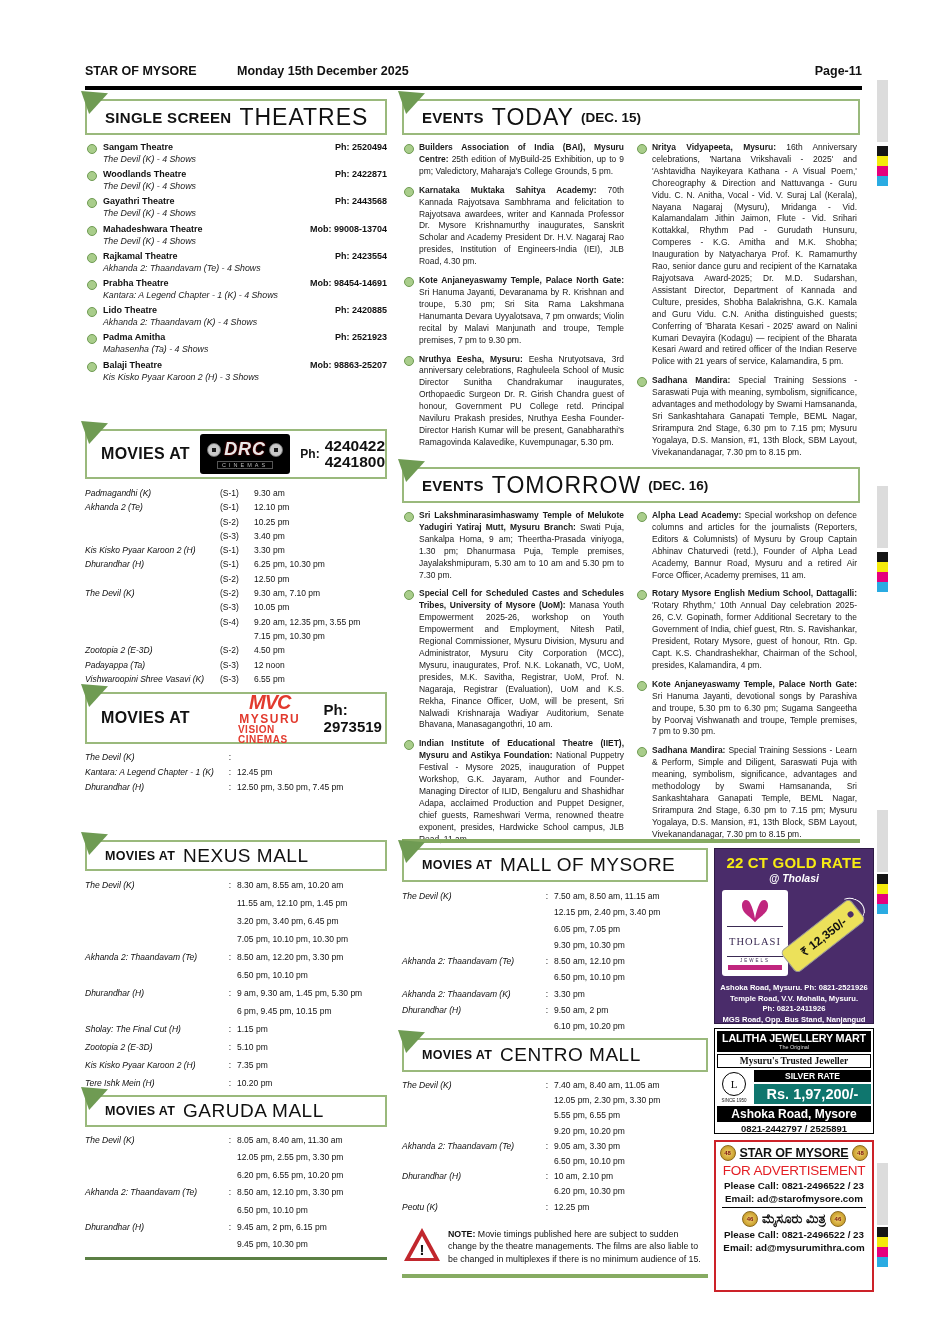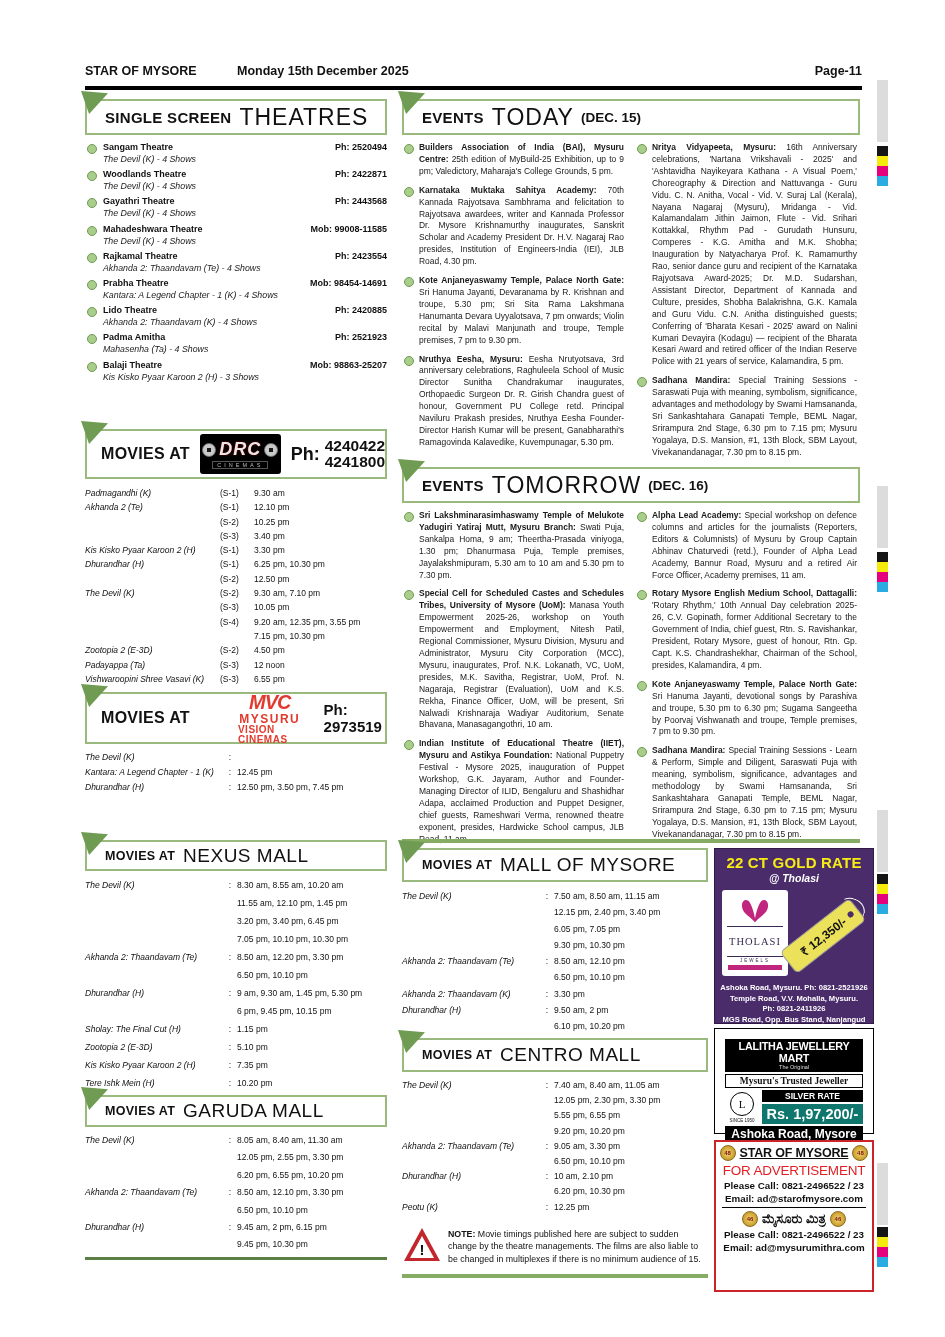--- a/index.html
+++ b/index.html
@@ -40,21 +40,21 @@
   .drc-times{flex:1;}
   .drc-logo{width:98px;height:40px;background:#000;border-radius:3px;display:flex;flex-direction:column;
             align-items:center;justify-content:center;margin-left:10px;}
   .drc-mainrow{display:flex;align-items:center;gap:3px;}
   .reel{width:12px;height:12px;border-radius:50%;border:1px solid #777;
         background:radial-gradient(circle,#1a1a1a 0 2.5px,#c9c9c9 2.5px);}
   .drc-main{font-weight:bold;font-style:italic;font-size:18px;letter-spacing:1px;color:#e8e8e8;
             text-shadow:0 0 2px #a00;}
   .drc-sub{font-size:5.5px;letter-spacing:3px;color:#bbb;border:1px solid #555;padding:0 4px;margin-top:1px;}
   .drc-ph{display:flex;align-items:center;margin-left:10px;}
-  .ph-label{font-weight:bold;font-size:18px;margin-right:5px;}
+  .ph-label{font-weight:bold;font-size:12px;margin-right:5px;}
   .ph-nums{display:flex;flex-direction:column;font-weight:bold;font-size:15.5px;line-height:1.05;}
 
   
   .mvc-logo{display:flex;flex-direction:column;align-items:center;color:#e23a2e;line-height:1;margin-left:48px;}
   .mvc-mark{font-weight:800;font-style:italic;font-size:20px;letter-spacing:-1px;}
   .mvc-l1{font-weight:800;font-size:12px;letter-spacing:1.5px;margin-top:1px;}
   .mvc-l2{font-weight:800;font-size:10px;letter-spacing:.5px;}
   .mvc-ph{font-weight:bold;font-size:15px;margin-left:22px;}
 
   
@@ -101,21 +101,21 @@
        border-radius:5px;transform:rotate(-38deg);display:flex;align-items:center;justify-content:center;
        font-weight:800;font-size:12px;color:#111;}
   .tag-hole{position:absolute;right:5px;top:50%;margin-top:-3px;width:6px;height:6px;border-radius:50%;
             background:#4a2c6a;}
   .tag-string{position:absolute;right:8px;top:10px;width:26px;height:22px;border:1.5px solid #fff;
               border-radius:50%;border-left-color:transparent;border-bottom-color:transparent;transform:rotate(20deg);}
   .th-ad-addr{color:#fff;font-weight:bold;font-size:7.6px;line-height:10.6px;margin-top:3px;}
 
   
   .lalitha{position:absolute;left:714px;top:1028px;width:160px;height:106px;background:#fff;
-           border:1px solid #000;box-sizing:border-box;padding:10px;text-align:center;}
+           border:1px solid #000;box-sizing:border-box;padding:2px;text-align:center;}
   .lj-bar{background:#000;color:#fff;padding:1px 0 2px 0;}
   .lj-title{font-weight:800;font-size:10.8px;letter-spacing:-.2px;}
   .lj-orig{font-size:5.5px;color:#ddd;}
   .lj-tag{border:1.5px solid #000;margin-top:2px;font-family:"Liberation Serif",serif;font-weight:bold;
           font-size:9.5px;padding:1px 0;}
   .lj-mid{display:flex;margin-top:2px;gap:3px;align-items:stretch;}
   .lj-logo{width:34px;display:flex;flex-direction:column;align-items:center;justify-content:center;}
   .lj-circle{width:22px;height:22px;border:1.5px solid #000;border-radius:50%;display:flex;
              align-items:center;justify-content:center;font-size:11px;font-family:"Liberation Serif",serif;}
   .lj-since{font-size:4.5px;margin-top:2px;}
@@ -188,21 +188,21 @@
             <span>Gayathri Theatre</span>
             <span>Ph: 2443568</span>
           </div>
           <div class="th-film">The Devil (K) - 4 Shows</div>
         </div>
 
         <div class="th-item">
           <span class="bullet"></span>
           <div class="th-head">
             <span>Mahadeshwara Theatre</span>
-            <span>Mob: 99008-11585</span>
+            <span>Mob: 99008-13704</span>
           </div>
           <div class="th-film">The Devil (K) - 4 Shows</div>
         </div>
 
         <div class="th-item">
           <span class="bullet"></span>
           <div class="th-head">
             <span>Rajkamal Theatre</span>
             <span>Ph: 2423554</span>
           </div>

